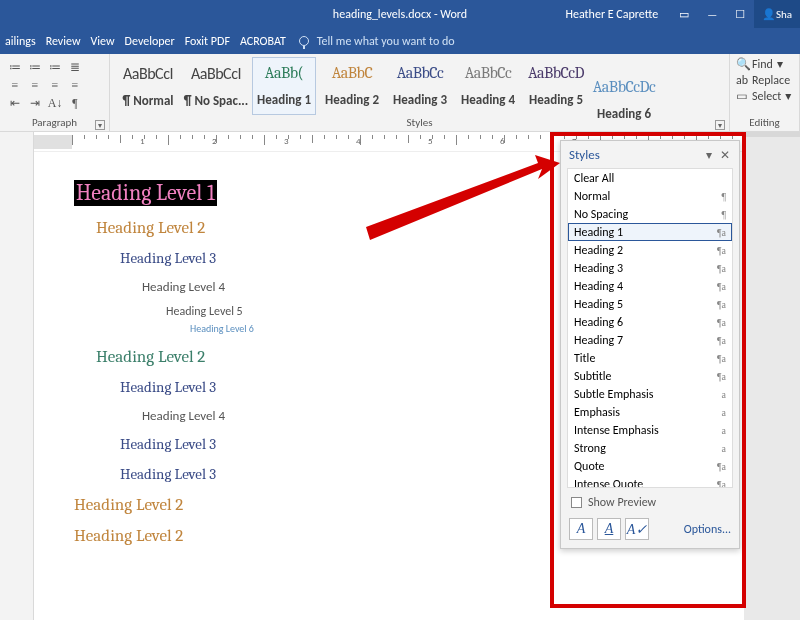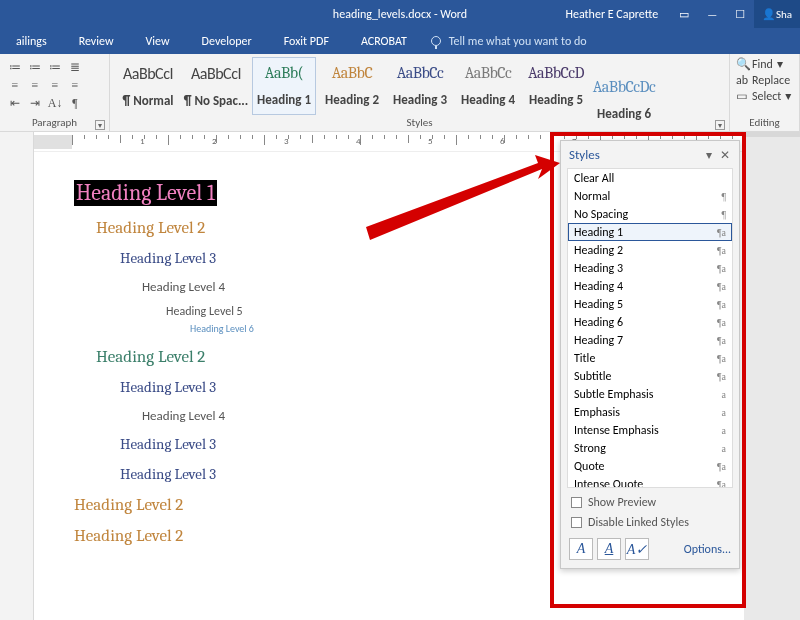--- a/index.html
+++ b/index.html
@@ -9,21 +9,21 @@
   .titlebar { background: #2b579a; color: #fff; height: 28px; display: flex; align-items: center; justify-content: space-between; padding: 0 0 0 8px; }
   .titlebar .center { position: absolute; left: 0; right: 0; text-align: center; pointer-events: none; font-size: 12px; }
   .titlebar .right { display: flex; align-items: center; gap: 12px; margin-left: auto; }
   .titlebar .user { font-size: 12px; text-align: center; }
   .titlebar .winctl { display: flex; align-items: center; }
   .titlebar .winbtn { width: 28px; height: 28px; display: flex; align-items: center; justify-content: center; cursor: pointer; font-size: 11px; }
   .titlebar .winbtn.share { width: auto; padding: 0 8px; background:#1e4a87; }
 
   
   .tabs { background: #2b579a; color: #fff; height: 26px; display: flex; align-items: stretch; }
-  .tabs .tab { padding: 0 16px; display: flex; align-items: center; font-size: 12px; cursor: pointer; }
+  .tabs .tab { padding: 0 5px; display: flex; align-items: center; font-size: 12px; cursor: pointer; }
   .tabs .tellme { display: flex; align-items: center; gap: 8px; color: #cfe0f4; padding: 0 8px; }
   .tabs .tellme .bulb { width: 10px; height: 10px; border-radius: 50%; border:1px solid #cfe0f4; position: relative; }
   .tabs .tellme .bulb::after { content:""; position:absolute; width:2px; height:3px; background:#cfe0f4; left:3px; top:9px; }
 
   
   .ribbon { background: #f3f3f3; border-bottom: 1px solid #d9d9d9; height: 78px; display: flex; align-items: stretch; }
   .group { border-right: 1px solid #d9d9d9; display: flex; flex-direction: column; padding: 2px 6px 0 6px; }
   .group .group-body { flex: 1; display: flex; align-items: center; gap: 4px; }
   .group .group-label { text-align: center; font-size: 11px; color: #555; padding: 1px 0 2px 0; position:relative; }
   .group .group-label .launch { position:absolute; right:-2px; bottom:1px; width:10px; height:10px; border:1px solid #999; font-size:8px; line-height:8px; text-align:center; color:#666; cursor:pointer;}
@@ -364,24 +364,20 @@
       </div>
       <div class="sp-item">
         <span class="nm">Intense Quote</span>
         <span class="mk">¶a</span>
       </div>
     </div>
   <div class="sp-check">
       <span class="box"></span>
       <span>Show Preview</span>
     </div>
-  <div class="sp-check">
-      <span class="box"></span>
-      <span>Disable Linked Styles</span>
-    </div>
   <div class="sp-bottom">
     <div class="btn">A</div>
     <div class="btn">
         <span style="text-decoration:underline">A</span>
       </div>
     <div class="btn">A✓</div>
     <span class="opt">Options...</span>
   </div>
 </div>
 

